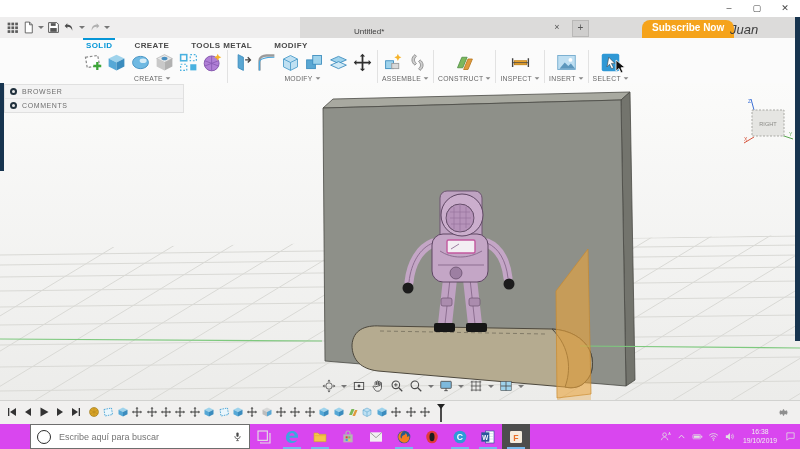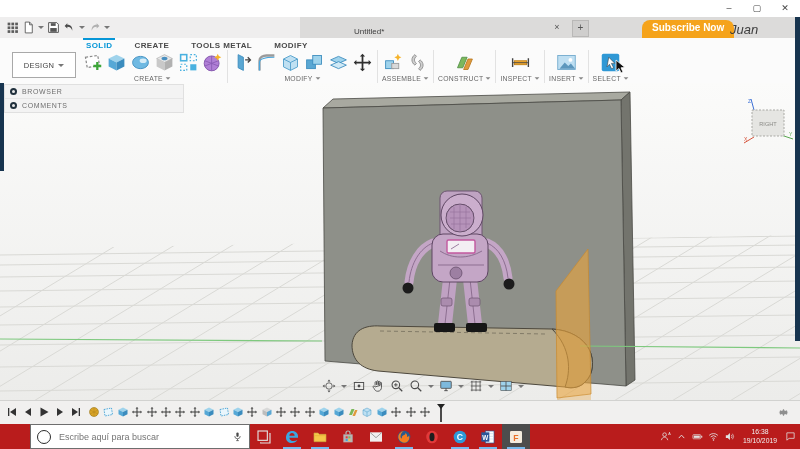--- a/index.html
+++ b/index.html
@@ -65,21 +65,21 @@
   
   #timeline{left:0;top:400px;width:800px;height:24px;background:#f1f0ef;border-top:1px solid #d2d2d0;}
   #playback{position:absolute;left:6px;top:5px;display:flex;gap:4px;}
   #playback .ico{width:12px;height:12px;}
   #tl-ops{position:absolute;left:88px;top:5px;display:flex;gap:2.4px;align-items:center;}
   #tl-ops .ico{width:12px;height:12px;}
   #tl-marker{position:absolute;left:437px;top:3px;width:8px;height:18px;}
   #tl-gear{position:absolute;left:777px;top:5px;width:13px;height:13px;}
 
   
-  #taskbar{left:0;top:424px;width:800px;height:25px;background:#b91c1c;display:flex;align-items:stretch;}
+  #taskbar{left:0;top:424px;width:800px;height:25px;background:#d946ef;display:flex;align-items:stretch;}
   #start-btn{width:30px;display:flex;align-items:center;justify-content:center;}
   #start-btn .ico{width:13px;height:13px;}
   #search-box{width:206px;background:#ffffff;border:1px solid #6e6e6e;display:flex;align-items:center;gap:6px;padding:0 6px;}
   #search-box .ring{width:12px;height:12px;border:1.6px solid #2b2b2b;border-radius:50%;}
   #search-box input{border:none;outline:none;flex:1;font-size:9px;color:#4a4a4a;font-family:"Liberation Sans",sans-serif;background:transparent;}
   #search-box .ico{width:11px;height:13px;}
   #task-apps{display:flex;}
   .tb-app{width:28px;display:flex;align-items:center;justify-content:center;position:relative;}
   .tb-app .ico{width:16px;height:16px;}
   .tb-app.open::after{content:"";position:absolute;left:5px;right:5px;bottom:0;height:2px;background:#76b9ed;}
@@ -156,24 +156,20 @@
   </div>
 </div>
 
 <div id="ribbon" class="abs">
   <div id="ribbon-tabs">
       <div class="rtab active">SOLID</div>
       <div class="rtab">CREATE</div>
       <div class="rtab">TOOLS METAL</div>
       <div class="rtab">MODIFY</div>
     </div>
-  <div id="design-btn" class="abs">
-    <span>DESIGN</span>
-      <span class="caret"></span>
-  </div>
   <div id="ribbon-tools">
       <div class="rgroup">
         <div class="icons">
           <span class="ico">
             <svg viewBox="0 0 24 24">
               <path d="M4 6 18 4 20 15 6 18Z" fill="#fff" stroke="#8a8a8a" stroke-width="1.4" stroke-dasharray="3 2"></path>
               <path d="M13 16h9M17.5 11.5v9" stroke="#3da639" stroke-width="2.6"></path>
             </svg>
           </span>
           <span class="ico">

